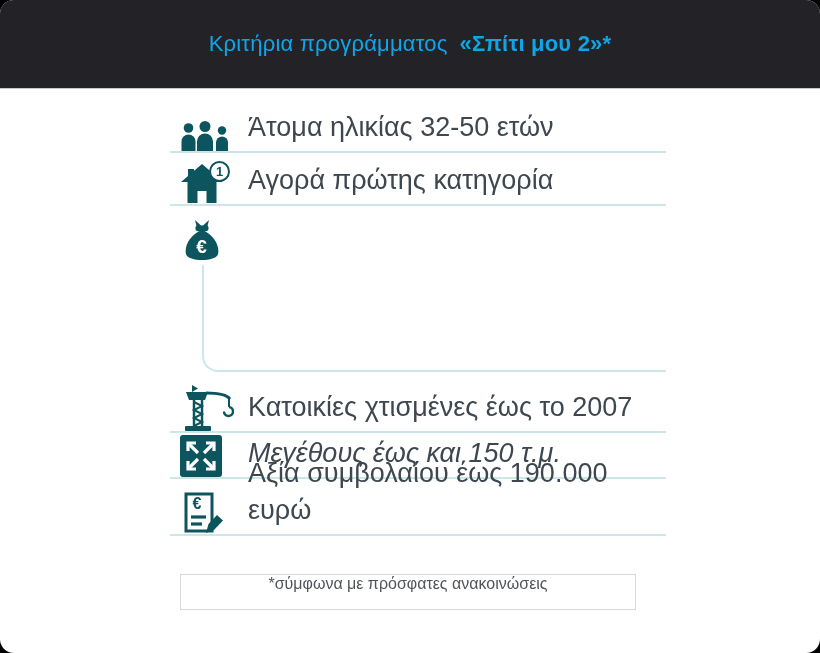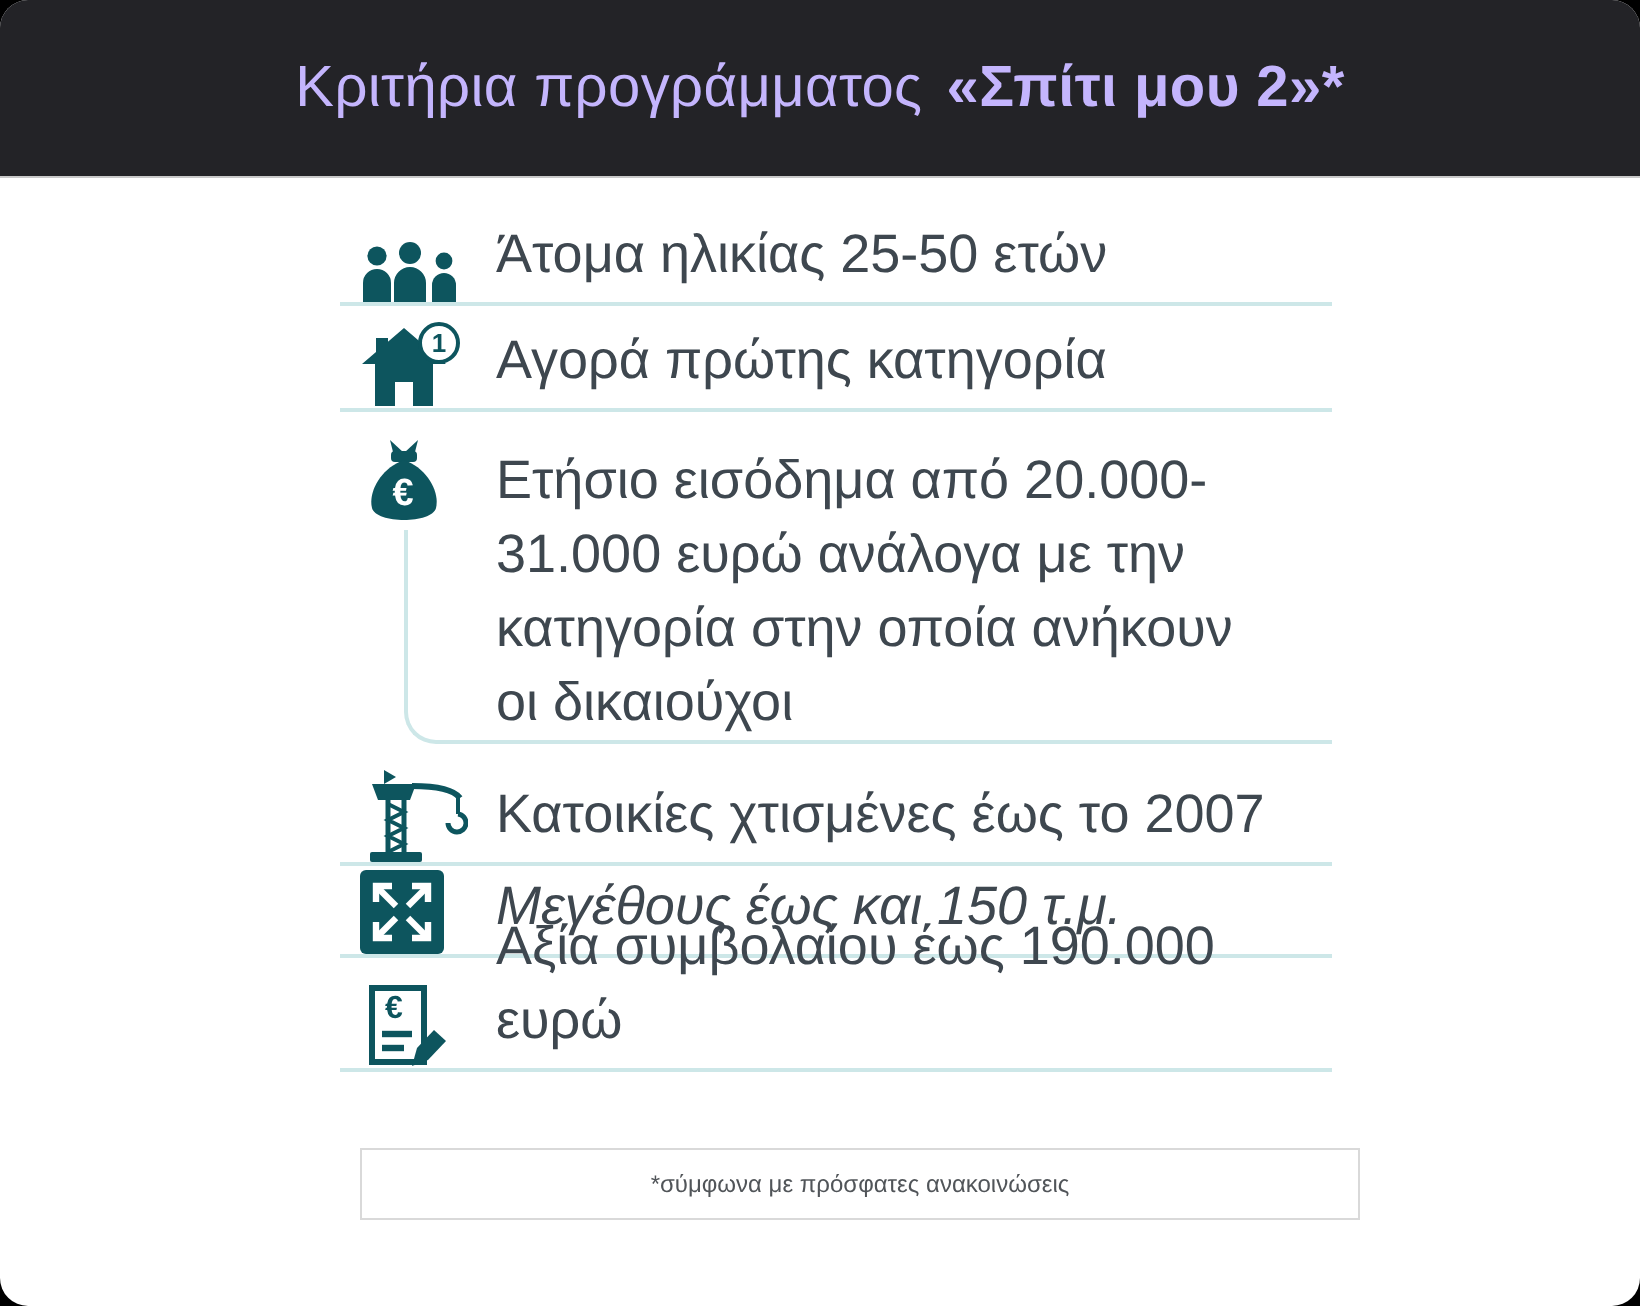--- a/index.html
+++ b/index.html
@@ -19,22 +19,22 @@
   
   .hdr{
     height:89px;
     background:#232327;
     display:flex;align-items:center;justify-content:center;
     border-bottom:1px solid #c9c9c9;
     box-sizing:border-box;
   }
   .hdr h1{
     margin:0;
-    color:#c4b5fd;
-    font-size:29px;
+    color:#0ea5e9;
+    font-size:22px;
     font-weight:400;
     letter-spacing:.2px;
     white-space:nowrap;
   }
   .hdr h1 .bold{font-weight:700;margin-left:12px;}
   
   .list{
     position:relative;
     margin-left:170px;
     width:496px;
@@ -87,25 +87,25 @@
     display:flex;align-items:center;justify-content:center;
     font-size:13px;font-weight:700;color:#0D555E;
     line-height:1;
   }
   svg{display:block;}
   .teal{fill:#0D555E;}
   .tealstroke{stroke:#0D555E;fill:none;}
   
   .footnote{
     margin:38px 0 0 180px;
-    width:500px;height:36px;
+    width:456px;height:36px;
     box-sizing:border-box;
     border:1px solid #D9D9D9;
-    display:flex;align-items:center;justify-content:center;
-    font-size:12px;
+    display:flex;align-items:flex-start;justify-content:center;
+    font-size:16px;
     color:#515559;
   }
 </style>
 </head>
 <body>
 
 <div class="card">
 
   <header class="hdr">
     <h1><span>Κριτήρια προγράμματος</span><span class="bold">«Σπίτι μου 2»*</span></h1>
@@ -117,21 +117,21 @@
       <span class="iconbox">
         <svg width="52" height="30" viewBox="0 0 52 30">
           <circle class="teal" cx="8.5" cy="7" r="4.8"></circle>
           <path class="teal" d="M8.5 13.5a7 7 0 0 0-7 7V30h14v-9.5a7 7 0 0 0-7-7z"></path>
           <circle class="teal" cx="25" cy="5.5" r="5.5"></circle>
           <path class="teal" d="M25 12.5a8 8 0 0 0-8 8V30h16v-9.5a8 8 0 0 0-8-8z"></path>
           <circle class="teal" cx="42" cy="9.5" r="4.2"></circle>
           <path class="teal" d="M42 15.5a6 6 0 0 0-6 6V30h12v-8.5a6 6 0 0 0-6-6z"></path>
         </svg>
       </span>
-      <span class="itemtext">Άτομα ηλικίας 25-50 ετών</span>
+      <span class="itemtext">Άτομα ηλικίας 32-50 ετών</span>
     </div>
 
     <div class="row r2">
       <span class="iconbox">
         <svg width="44" height="42" viewBox="0 0 44 42">
           <rect class="teal" x="8" y="7" width="6" height="10"></rect>
           <path class="teal" d="M22 2 1 20h6.5v21h10V29h9v12h10V20H43z"></path>
         </svg>
         <span class="badge">1</span>
       </span>
@@ -141,24 +141,20 @@
     <div class="row r3 no-line">
       <span class="iconbox">
         <svg width="44" height="44" viewBox="0 0 44 44">
           <path class="teal" d="M15 0l7 6.5L17.5 10z"></path>
           <path class="teal" d="M29 0l-7 6.5L26.5 10z"></path>
           <rect class="teal" x="15.5" y="5.5" width="13" height="5.5" rx="2"></rect>
           <path class="teal" d="M22 10C10.5 14 4 26 6 34c2 8 30 8 32 0 2-8-4.5-20-16-24z"></path>
           <text x="21.5" y="32.5" text-anchor="middle" fill="#ffffff" font-size="19" font-weight="bold">€</text>
         </svg>
       </span>
-      <span class="itemtext">Ετήσιο εισόδημα από 20.000-
-31.000 ευρώ ανάλογα με την
-κατηγορία στην οποία ανήκουν
-οι δικαιούχοι</span>
       <span class="connector"></span>
     </div>
 
     <div class="row r4">
       <span class="iconbox">
         <svg width="54" height="46" viewBox="0 0 54 46">
           <path class="teal" d="M12 0l6 3.5L12 7z"></path>
           <path class="teal" d="M6 7h22l-3 8H9z"></path>
           <path class="tealstroke" stroke-width="3" d="M26 8c12 0 21 2 24 6"></path>
           <line class="tealstroke" stroke-width="2" x1="49" y1="14" x2="49" y2="22"></line>

